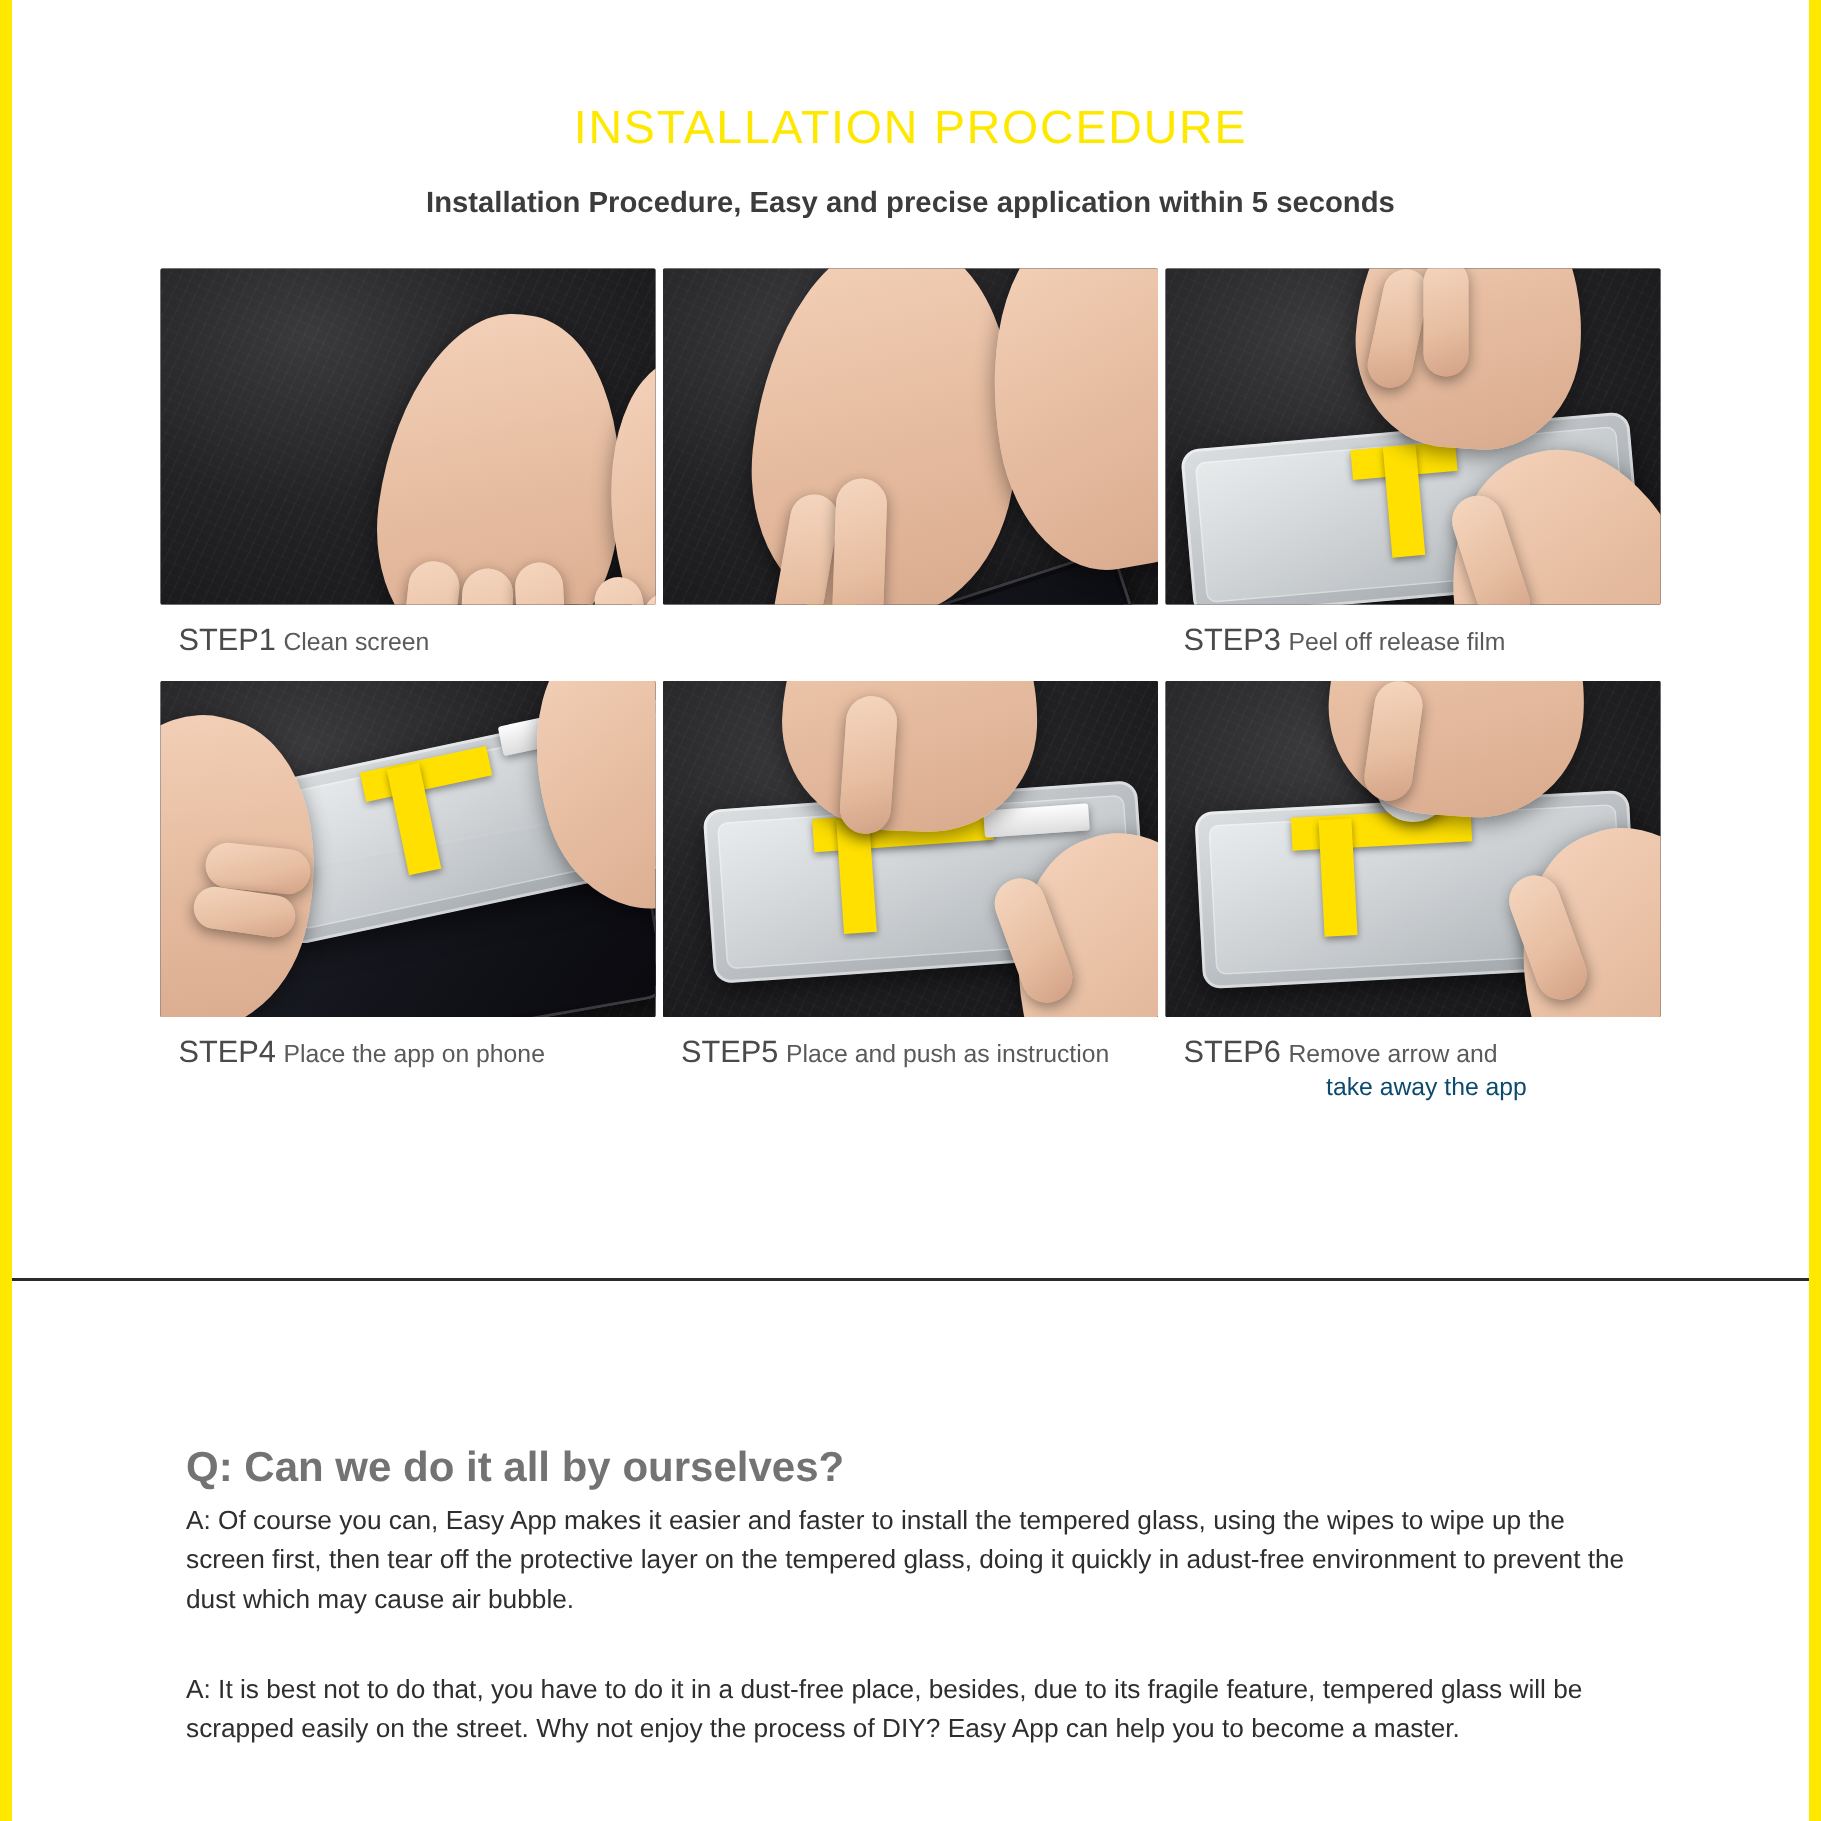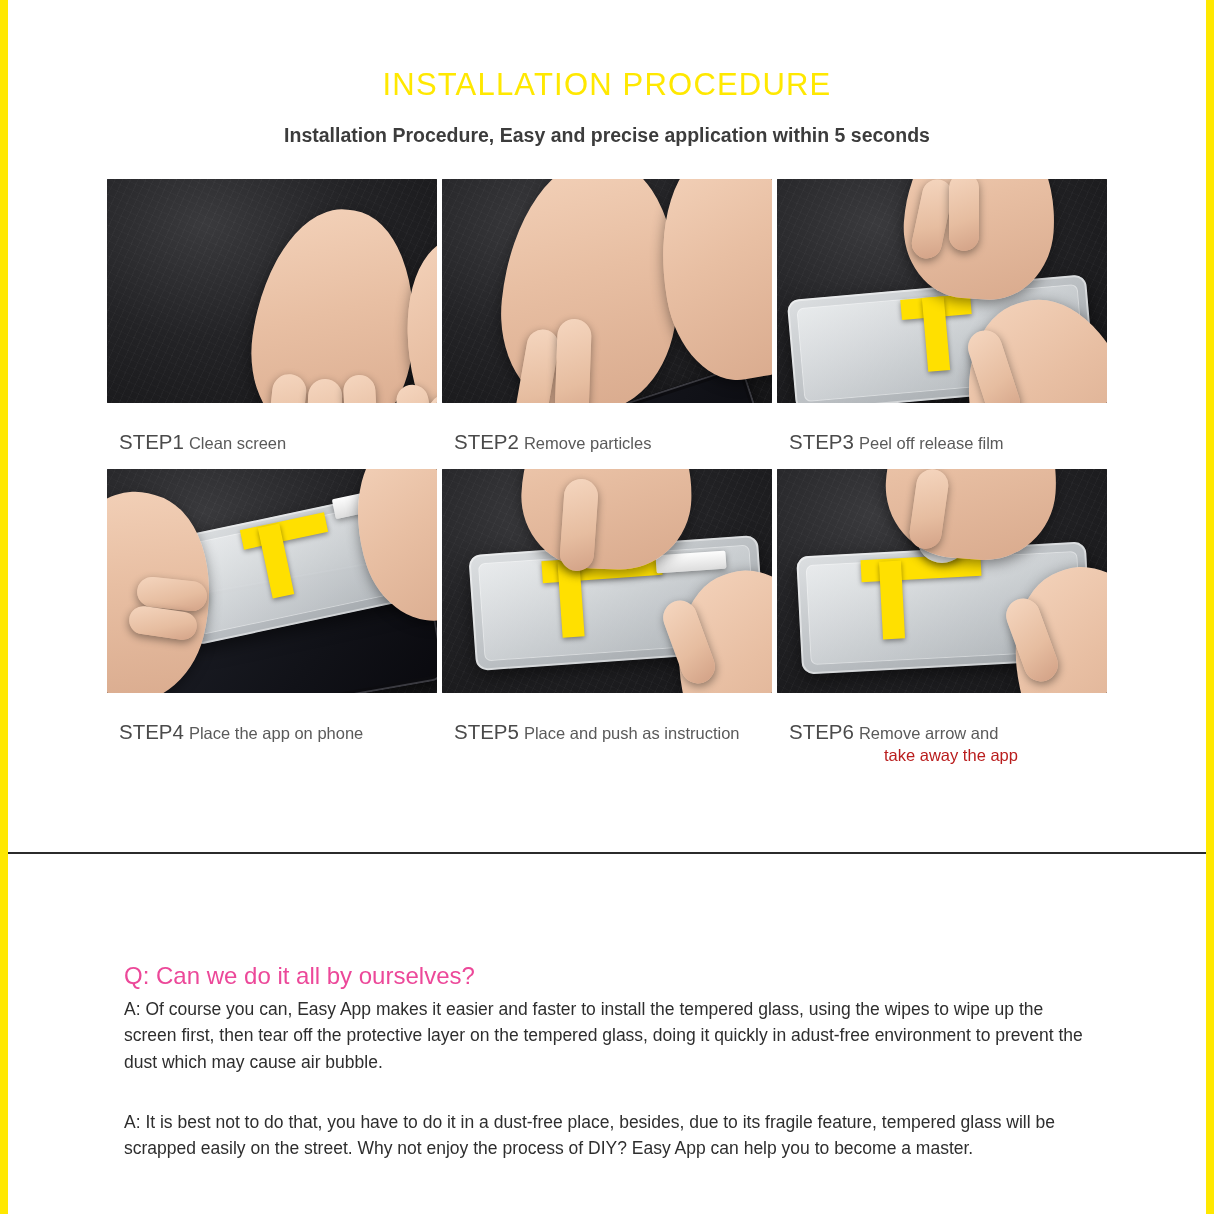--- a/index.html
+++ b/index.html
@@ -70,60 +70,60 @@
   .photo {
     width: 330px;
     height: 224px;
     position: relative;
     overflow: hidden;
     background: #1b1b1d;
     border-radius: 1px;
   }
   .caption {
     padding-left: 12px;
-    padding-top: 27px;
+    padding-top: 12px;
     padding-bottom: 14px;
     color: #555555;
     font-size: 17px;
     line-height: 1.2;
   }
   .caption .stepnum {
     font-size: 20.5px;
     color: #4a4a4a;
     margin-right: 5px;
   }
   .caption .steptext {
     font-size: 16.5px;
     color: #5a5a5a;
   }
   .caption .steptext2 {
     display: block;
     font-size: 16.5px;
-    color: #b91c1c;
+    color: #0c4a6e;
     margin-left: 95px;
     margin-top: 2px;
   }
   .divider {
     position: absolute;
     left: 8px;
     right: 8px;
     top: 852px;
     border-top: 2px solid #2b2b2b;
   }
   .faq {
     position: absolute;
     left: 124px;
     right: 124px;
     top: 962px;
   }
   .faq-q {
-    color: #ec4899;
-    font-size: 24px;
+    color: #737373;
+    font-size: 28px;
     margin: 0 0 6px 0;
-    font-weight: normal;
+    font-weight: bold;
   }
   .faq-a {
     color: #2e2e2e;
     font-size: 17.5px;
     line-height: 1.5;
     margin: 0 0 34px 0;
   }
   
   .desk {
     position: absolute;
@@ -237,23 +237,20 @@
         <div class="desk"></div>
         <div class="phone" style="left:-10px; top:235px; width:340px; height:140px; transform:rotate(-18deg);">
           <div class="phone-screen"></div>
         </div>
 
         <div class="wipe" style="left:90px; top:218px; width:42px; height:34px; transform:rotate(-30deg); border-radius:4px;"></div>
         <div class="hand" style="left:62px; top:-20px; width:175px; height:250px; transform:rotate(6deg);"></div>
         <div class="finger" style="left:78px; top:150px; width:32px; height:110px; transform:rotate(10deg);"></div>
         <div class="finger" style="left:114px; top:140px; width:34px; height:110px; transform:rotate(2deg);"></div>
         <div class="hand" style="left:220px; top:-30px; width:150px; height:230px; transform:rotate(-10deg);"></div>
-      </div>
-      <div class="caption">
-        <span class="stepnum">STEP2</span><span class="steptext">Remove particles</span>
       </div>
     </div>
 
     <div class="step-cell">
       <div class="photo">
         <div class="desk"></div>
         <div class="tray" style="left:14px; top:108px; width:300px; height:112px; transform:rotate(-5deg);">
           <div class="tray-inner"></div>
         </div>
         <div class="arrow-y" style="left:124px; top:118px; width:70px; height:20px; transform:rotate(-5deg);"></div>

